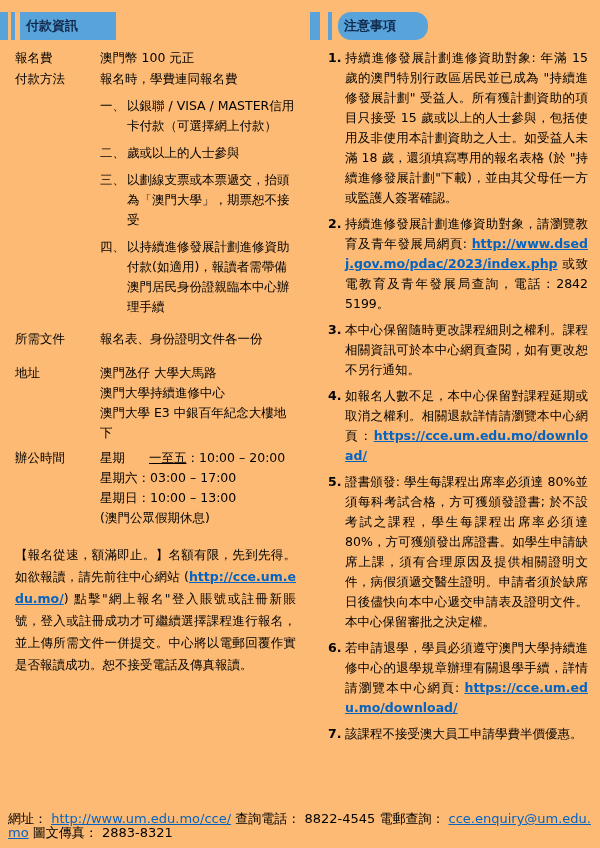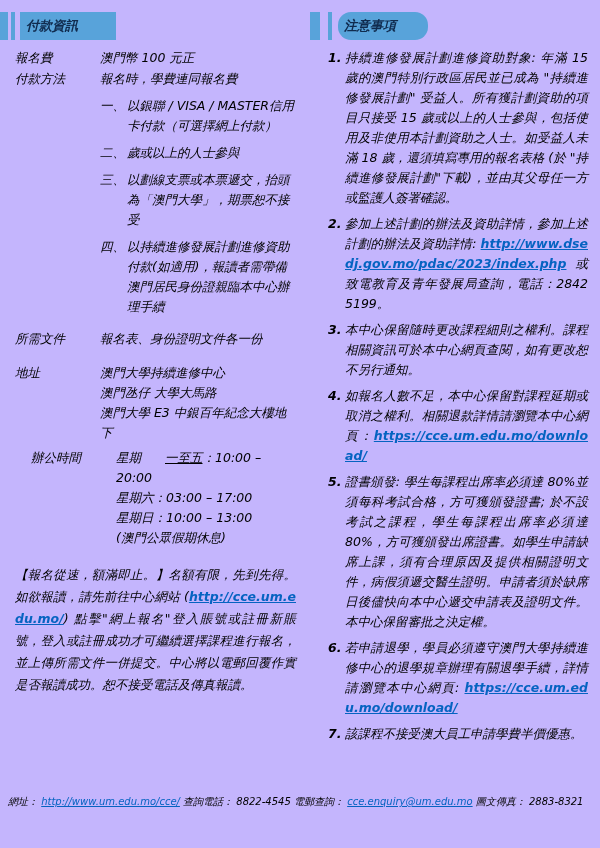--- a/index.html
+++ b/index.html
@@ -7,25 +7,24 @@
     --badge-text: #102B4E;
     --link: #0563C1;
   }
   * { box-sizing: border-box; }
   html, body { margin: 0; padding: 0; background: #ffffff; }
   body { font-family: "DejaVu Sans", sans-serif; }
   .page {
     position: relative;
     width: 600px;
     height: 848px;
-    background: #c4b5fd;
+    background: #fdba74;
     overflow: hidden;
     color: #000000;
     font-size: 12.5px;
-    font-style: italic;
   }
   .col-left  { position: absolute; left: 0;    top: 12px; width: 298px; line-height: 20px; }
   .col-right { position: absolute; left: 310px; top: 12px; width: 278px; line-height: 20px; }
 
   .section-header { display: flex; height: 28px; margin-bottom: 8px; }
   .edge-rect { width: 8px;  background: var(--accent); margin-right: 3px; flex: none; }
   .sq-rect   { width: 10px; background: var(--accent); margin-right: 8px; flex: none; }
   .vbar      { width: 4px;  background: var(--accent); margin-right: 5px; flex: none; }
   .badge {
     background: var(--accent);
@@ -41,21 +40,21 @@
   .col-right .vbar { margin-right: 6px; }
 
   .info-row { display: flex; }
   .info-label { flex: none; width: 85px; margin-left: 15px; }
   .info-value { flex: 1; }
 
   .row-fee     { margin-top: 0; }
   .row-payment { margin-top: 1px; justify-content: center; }
   .row-docs    { margin-top: 12px; align-items: center; }
   .row-address { margin-top: 14px; }
-  .row-hours   { margin-top: 5px; padding-left: 16px; }
+  .row-hours   { margin-top: 5px; }
 
   .method { display: flex; margin-top: 7px; }
   .method-num  { flex: none; width: 27px; }
   .method-text { flex: 1; }
 
   .apply-note {
     margin: 16px 0 0 15px;
     width: 281px;
     text-align: justify;
     line-height: 22px;
@@ -69,23 +68,23 @@
     color: var(--link);
     text-decoration: underline;
     font-weight: 700;
     word-break: break-all;
   }
   .u { text-decoration: underline; margin-left: 24px; }
 
   .footer {
     position: absolute;
     left: 8px;
-    top: 795px;
+    top: 812px;
     width: 584px;
-    font-size: 10px;
+    font-size: 13px;
     line-height: 14px;
     color: #000000;
   }
   .footer .link { font-weight: 400; }
 </style>
 </head>
 <body>
 
 <div class="page">
 
@@ -127,22 +126,22 @@
     </div>
 
     <div class="info-row row-docs">
       <div class="info-label">所需文件</div>
       <div class="info-value">報名表、身份證明文件各一份</div>
     </div>
 
     <div class="info-row row-address">
       <div class="info-label">地址</div>
       <div class="info-value">
+        <div>澳門氹仔 大學大馬路</div>
         <div>澳門大學持續進修中心</div>
-        <div>澳門氹仔 大學大馬路</div>
         <div>澳門大學 E3 中銀百年紀念大樓地下</div>
       </div>
     </div>
 
     <div class="info-row row-hours">
       <div class="info-label">辦公時間</div>
       <div class="info-value">
         <div><span>星期</span><span class="u">一至五</span><span>：10:00 – 20:00</span></div>
         <div>星期六：03:00 – 17:00</div>
         <div>星期日：10:00 – 13:00</div>
@@ -160,21 +159,21 @@
       <span class="vbar"></span>
       <span class="badge">注意事項</span>
     </div>
 
     <div class="note-item">
       <span class="note-num">1.</span>
       <div class="note-text"><span>持續進修發展計劃進修資助對象: 年滿 15 歲的澳門特別行政區居民並已成為 "持續進修發展計劃" 受益人。所有獲計劃資助的項目只接受 15 歲或以上的人士參與，包括使用及非使用本計劃資助之人士。如受益人未滿 18 歲，還須填寫專用的報名表格 (於 "持續進修發展計劃"下載)，並由其父母任一方或監護人簽署確認。</span></div>
     </div>
     <div class="note-item">
       <span class="note-num">2.</span>
-      <div class="note-text"><span>參加上述計劃的辦法及資助詳情，參加上述計劃的辦法及資助詳情: </span><a href="#" class="link">http://www.dsedj.gov.mo/pdac/2023/index.php</a><span> 或致電教育及青年發展局查詢，電話：2842 5199。</span></div>
+      <div class="note-text"><span>持續進修發展計劃進修資助對象，請瀏覽教育及青年發展局網頁: </span><a href="#" class="link">http://www.dsedj.gov.mo/pdac/2023/index.php</a><span> 或致電教育及青年發展局查詢，電話：2842 5199。</span></div>
     </div>
     <div class="note-item">
       <span class="note-num">3.</span>
       <div class="note-text"><span>本中心保留隨時更改課程細則之權利。課程相關資訊可於本中心網頁查閱，如有更改恕不另行通知。</span></div>
     </div>
     <div class="note-item">
       <span class="note-num">4.</span>
       <div class="note-text"><span>如報名人數不足，本中心保留對課程延期或取消之權利。相關退款詳情請瀏覽本中心網頁：</span><a href="#" class="link">https://cce.um.edu.mo/download/</a></div>
     </div>
     <div class="note-item">

